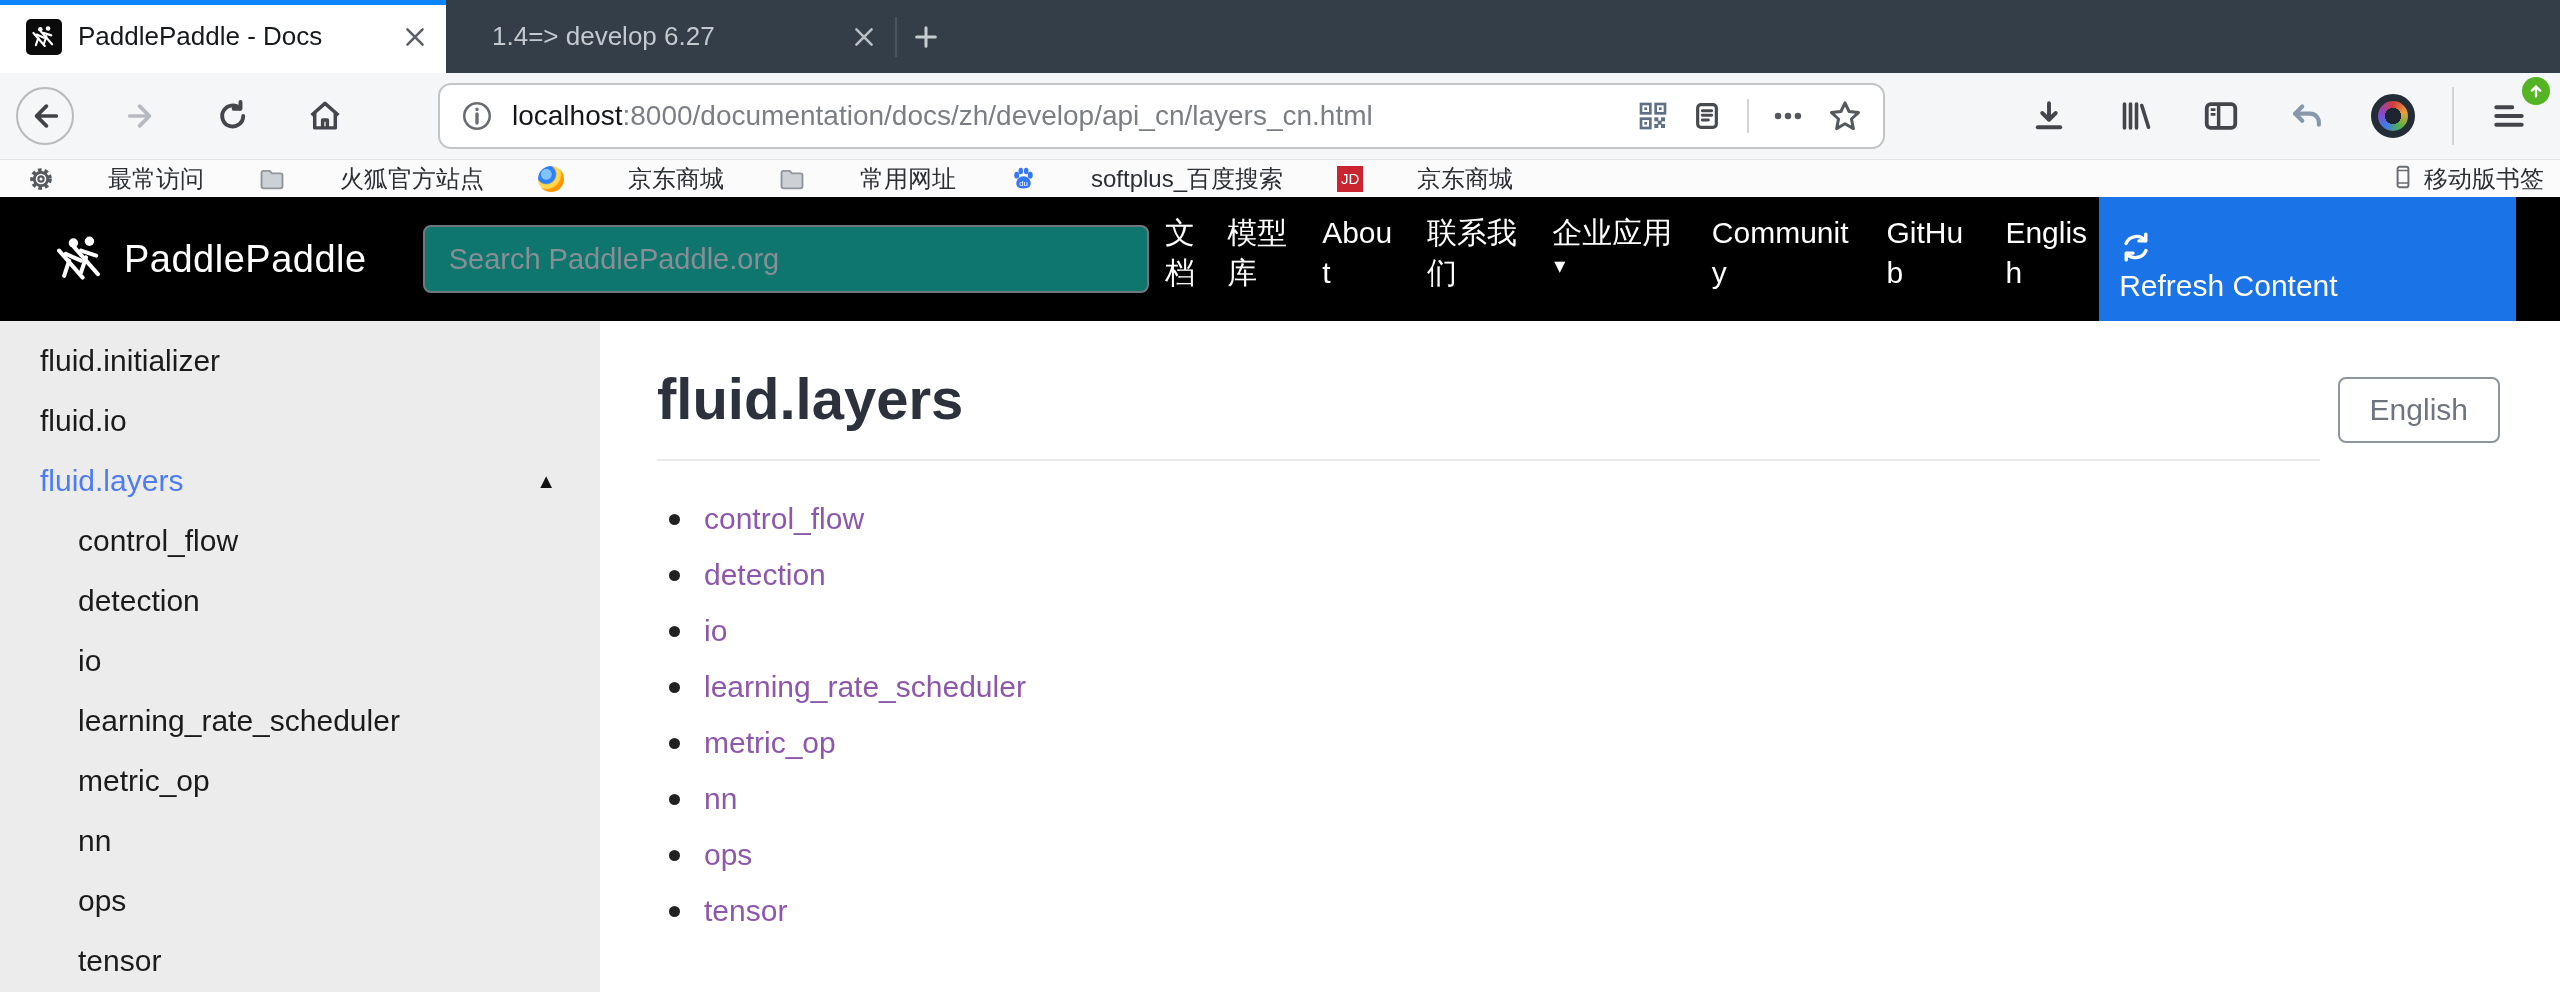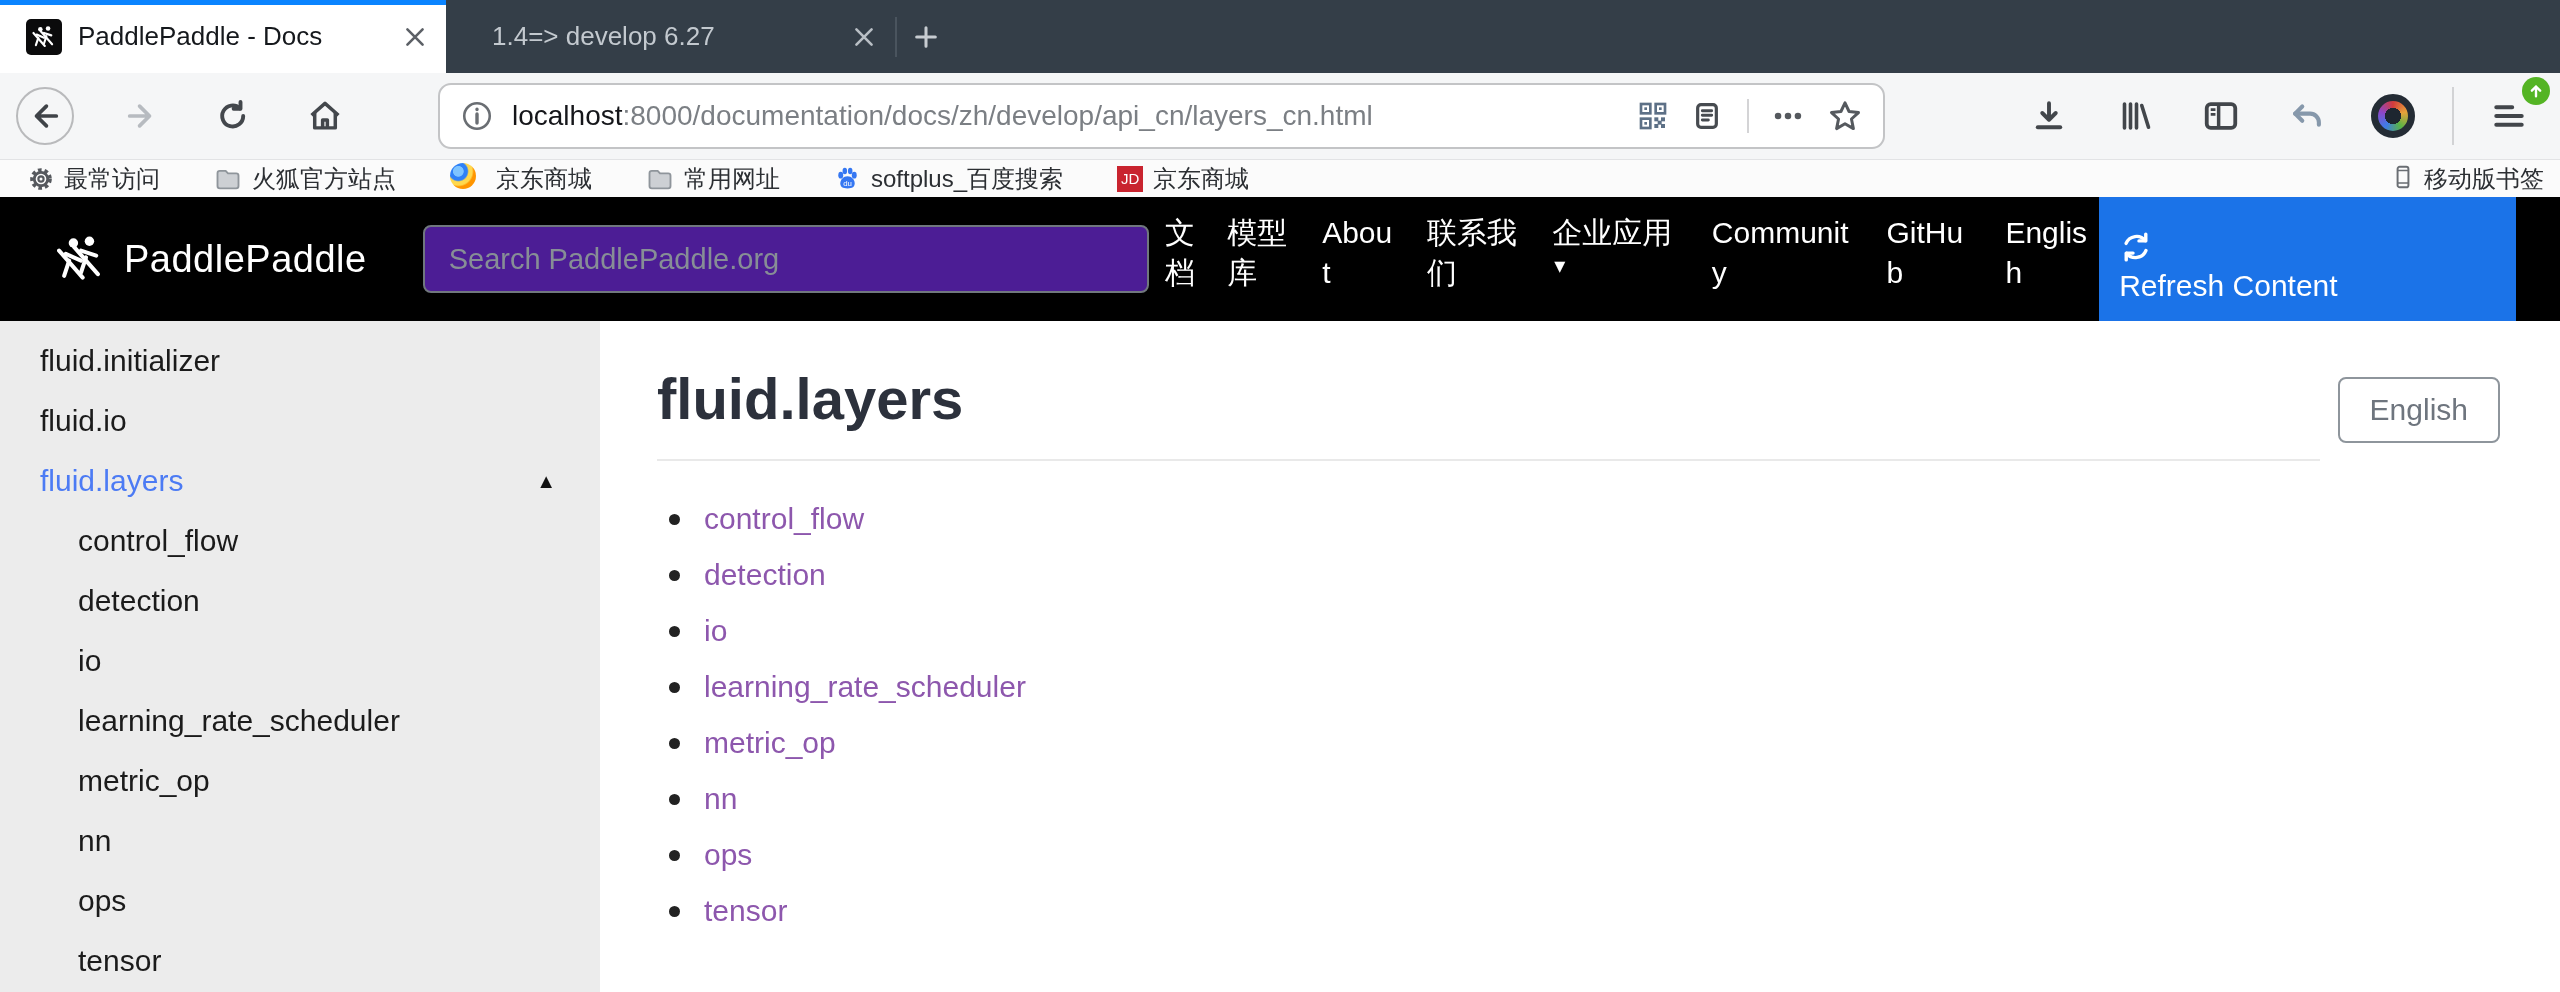--- a/index.html
+++ b/index.html
@@ -37,34 +37,34 @@
   .urlbar .pad-r{margin-right:20px;}
   .tb-right{margin-left:auto;display:flex;align-items:center;}
   .tb-right .plain-btn{margin-left:36px;}
   .tb-sep{width:2px;height:58px;background:#d2d3d5;margin-left:34px;}
   .menu-wrap{position:relative;margin:0 26px 0 30px;}
   .badge{position:absolute;top:-14px;right:-16px;width:28px;height:28px;border-radius:50%;
          background:#54b424;display:flex;align-items:center;justify-content:center;}
 
   
   .bookmarks{height:37px;background:#fbfbfb;display:flex;align-items:center;padding-left:28px;position:relative;}
-  .bm{display:flex;margin-right:54px;cursor:pointer;}
+  .bm{display:flex;align-items:center;margin-right:54px;cursor:pointer;gap:44px;}
   .bm .ico{margin-right:10px;display:flex;align-items:center;}
   .bm-label{font-size:24px;color:#2c2f33;white-space:nowrap;}
   .bm-right{position:absolute;right:16px;display:flex;align-items:center;}
   .jd-box{width:26px;height:26px;background:#c9242f;color:#fff;font-weight:normal;font-size:15px;
           display:flex;align-items:center;justify-content:center;}
   .fx-ball{width:26px;height:26px;border-radius:50%;
      background:radial-gradient(circle at 32% 32%,#7ec4ff 0 20%,#2f81f7 23% 36%,#ffd84d 42% 55%,#ff9500 62% 78%,#e8401f 100%);}
 
   
   .sitenav{height:124px;background:#000;display:flex;align-items:stretch;color:#fff;}
   .brand{display:flex;align-items:center;margin-left:54px;flex:0 0 auto;}
   .brand-name{font-size:38px;color:#fff;margin-left:16px;letter-spacing:.5px;}
-  .search{align-self:center;margin-left:56px;width:700px;height:64px;background:#4c1d95;color:#e8e8e8;
+  .search{align-self:center;margin-left:56px;width:700px;height:64px;background:#0f766e;color:#e8e8e8;
           border:2px solid #70777e;border-radius:8px;font-size:29px;padding:0 24px;outline:none;
           font-family:"Liberation Sans","DejaVu Sans",sans-serif;}
   .search::placeholder{color:#878e96;}
   .navlinks{display:flex;align-items:flex-start;padding-top:16px;margin-left:16px;gap:30px;}
   .nav-item{font-size:30px;line-height:40px;color:#fff;cursor:pointer;white-space:normal;word-break:break-all;}
   .nav-item.w1{width:34px;}.nav-item.w2{width:68px;}.nav-item.w3{width:100px;}.nav-item.w4{width:136px;}
   .caret{display:block;font-size:22px;line-height:26px;margin-left:2px;color:#fff;}
   .refresh-btn{margin-left:auto;margin-right:44px;width:432px;background:#1b73e8;border:none;color:#fff;
                font-size:30px;text-align:left;padding:20px 0 0 20px;cursor:pointer;display:block;
                font-family:"Liberation Sans","DejaVu Sans",sans-serif;}

